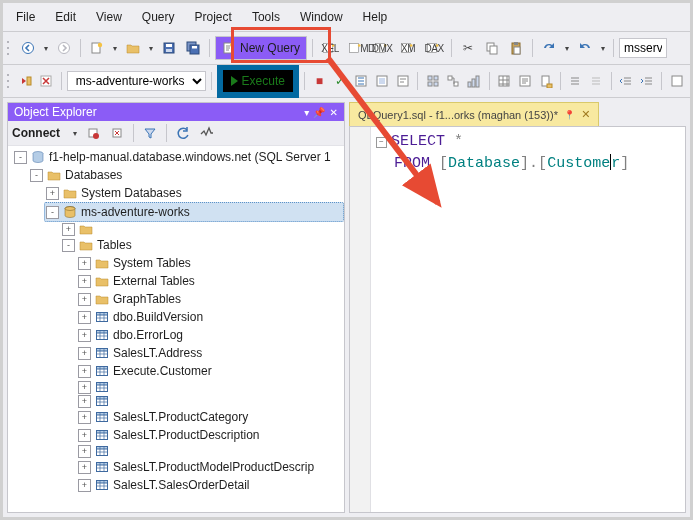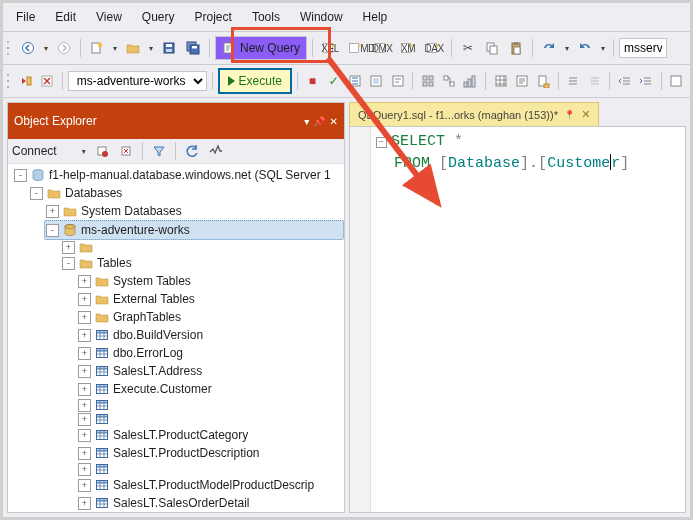--- a/index.html
+++ b/index.html
@@ -102,22 +102,22 @@
     background: #fff;
     width: 150px;
     box-sizing: border-box;
   }
   .execute-btn {
     display: inline-flex;
     align-items: center;
     gap: 4px;
     height: 22px;
     padding: 0 8px;
-    background: #fef9c3;
-    border: 2px solid #0369a1;
+    background: #000000;
+    border: 6px solid #0369a1;
     color: #1a7a1a;
     cursor: default;
   }
   .play-glyph {
     width: 0; height: 0;
     border-left: 7px solid #1a7a1a;
     border-top: 5px solid transparent;
     border-bottom: 5px solid transparent;
   }
   .grip {
@@ -147,41 +147,41 @@
     display: flex;
     flex-direction: column;
     background: #f5f5f7;
     border: 1px solid #c6c6cc;
     margin: 4px 2px 4px 4px;
     box-sizing: border-box;
   }
   .obj-title {
     display: flex;
     align-items: center;
-    height: 36px;
-    background: #c2410c;
+    height: 18px;
+    background: #8b5cf6;
     color: #fff;
     padding: 0 6px;
     font-size: 12px;
     justify-content: space-between;
   }
   .obj-title .title-icons {
     display: flex; gap: 4px;
   }
   .obj-title .title-icons span { font-size: 10px; cursor: default; }
   .obj-toolbar {
     display: flex;
     align-items: center;
     height: 24px;
     padding: 0 4px;
     gap: 2px;
     border-bottom: 1px solid #e3e3e8;
     background: #eeeef2;
   }
-  .obj-toolbar .label { margin-right: 20px; }
+  .obj-toolbar .label { margin-right: 8px; font-weight: bold; }
   .tree {
     flex: 1;
     overflow: auto;
     background: #ffffff;
     padding: 2px 0;
   }
   .tree ul {
     list-style: none;
     margin: 0;
     padding-left: 16px;
@@ -269,21 +269,21 @@
     background: #f2f2f2;
     border-right: 1px solid #e0e0e4;
   }
   .editor-text {
     margin-left: 26px;
     padding-top: 4px;
     font-family: Consolas, "Courier New", monospace;
     font-size: 15px;
     line-height: 22px;
   }
-  .editor-text .kw  { color: #15803d; }
+  .editor-text .kw  { color: #4c1d95; }
   .editor-text .star{ color: #808080; }
   .editor-text .ident{ color: #008080; }
   .editor-text .pun { color: #808080; }
   .outline-sq {
     display: inline-block;
     width: 9px; height: 9px;
     border: 1px solid #999;
     font-size: 8px; line-height: 8px;
     text-align: center;
     color: #666;

